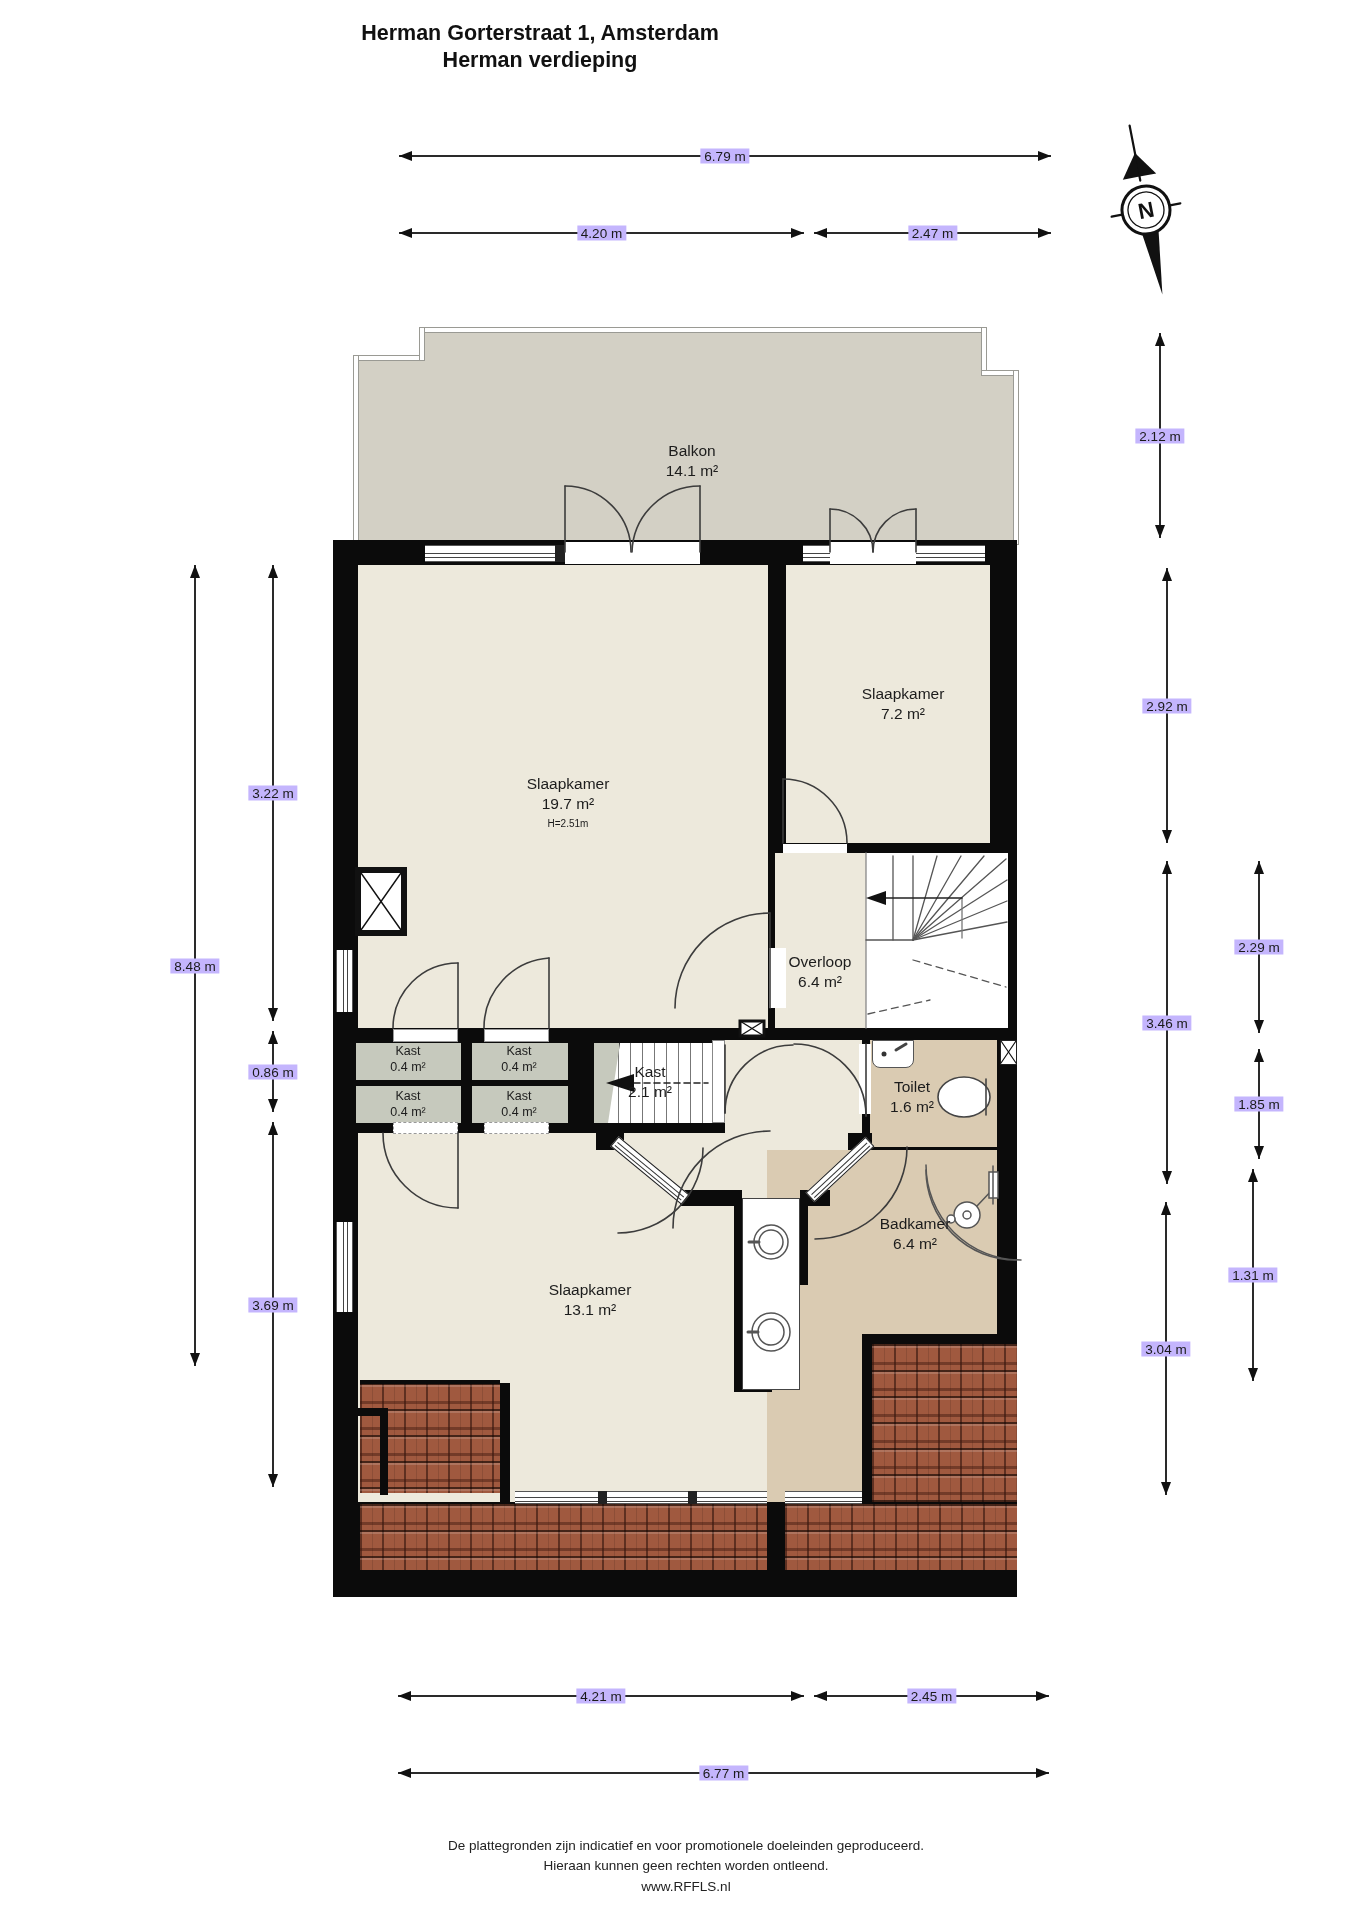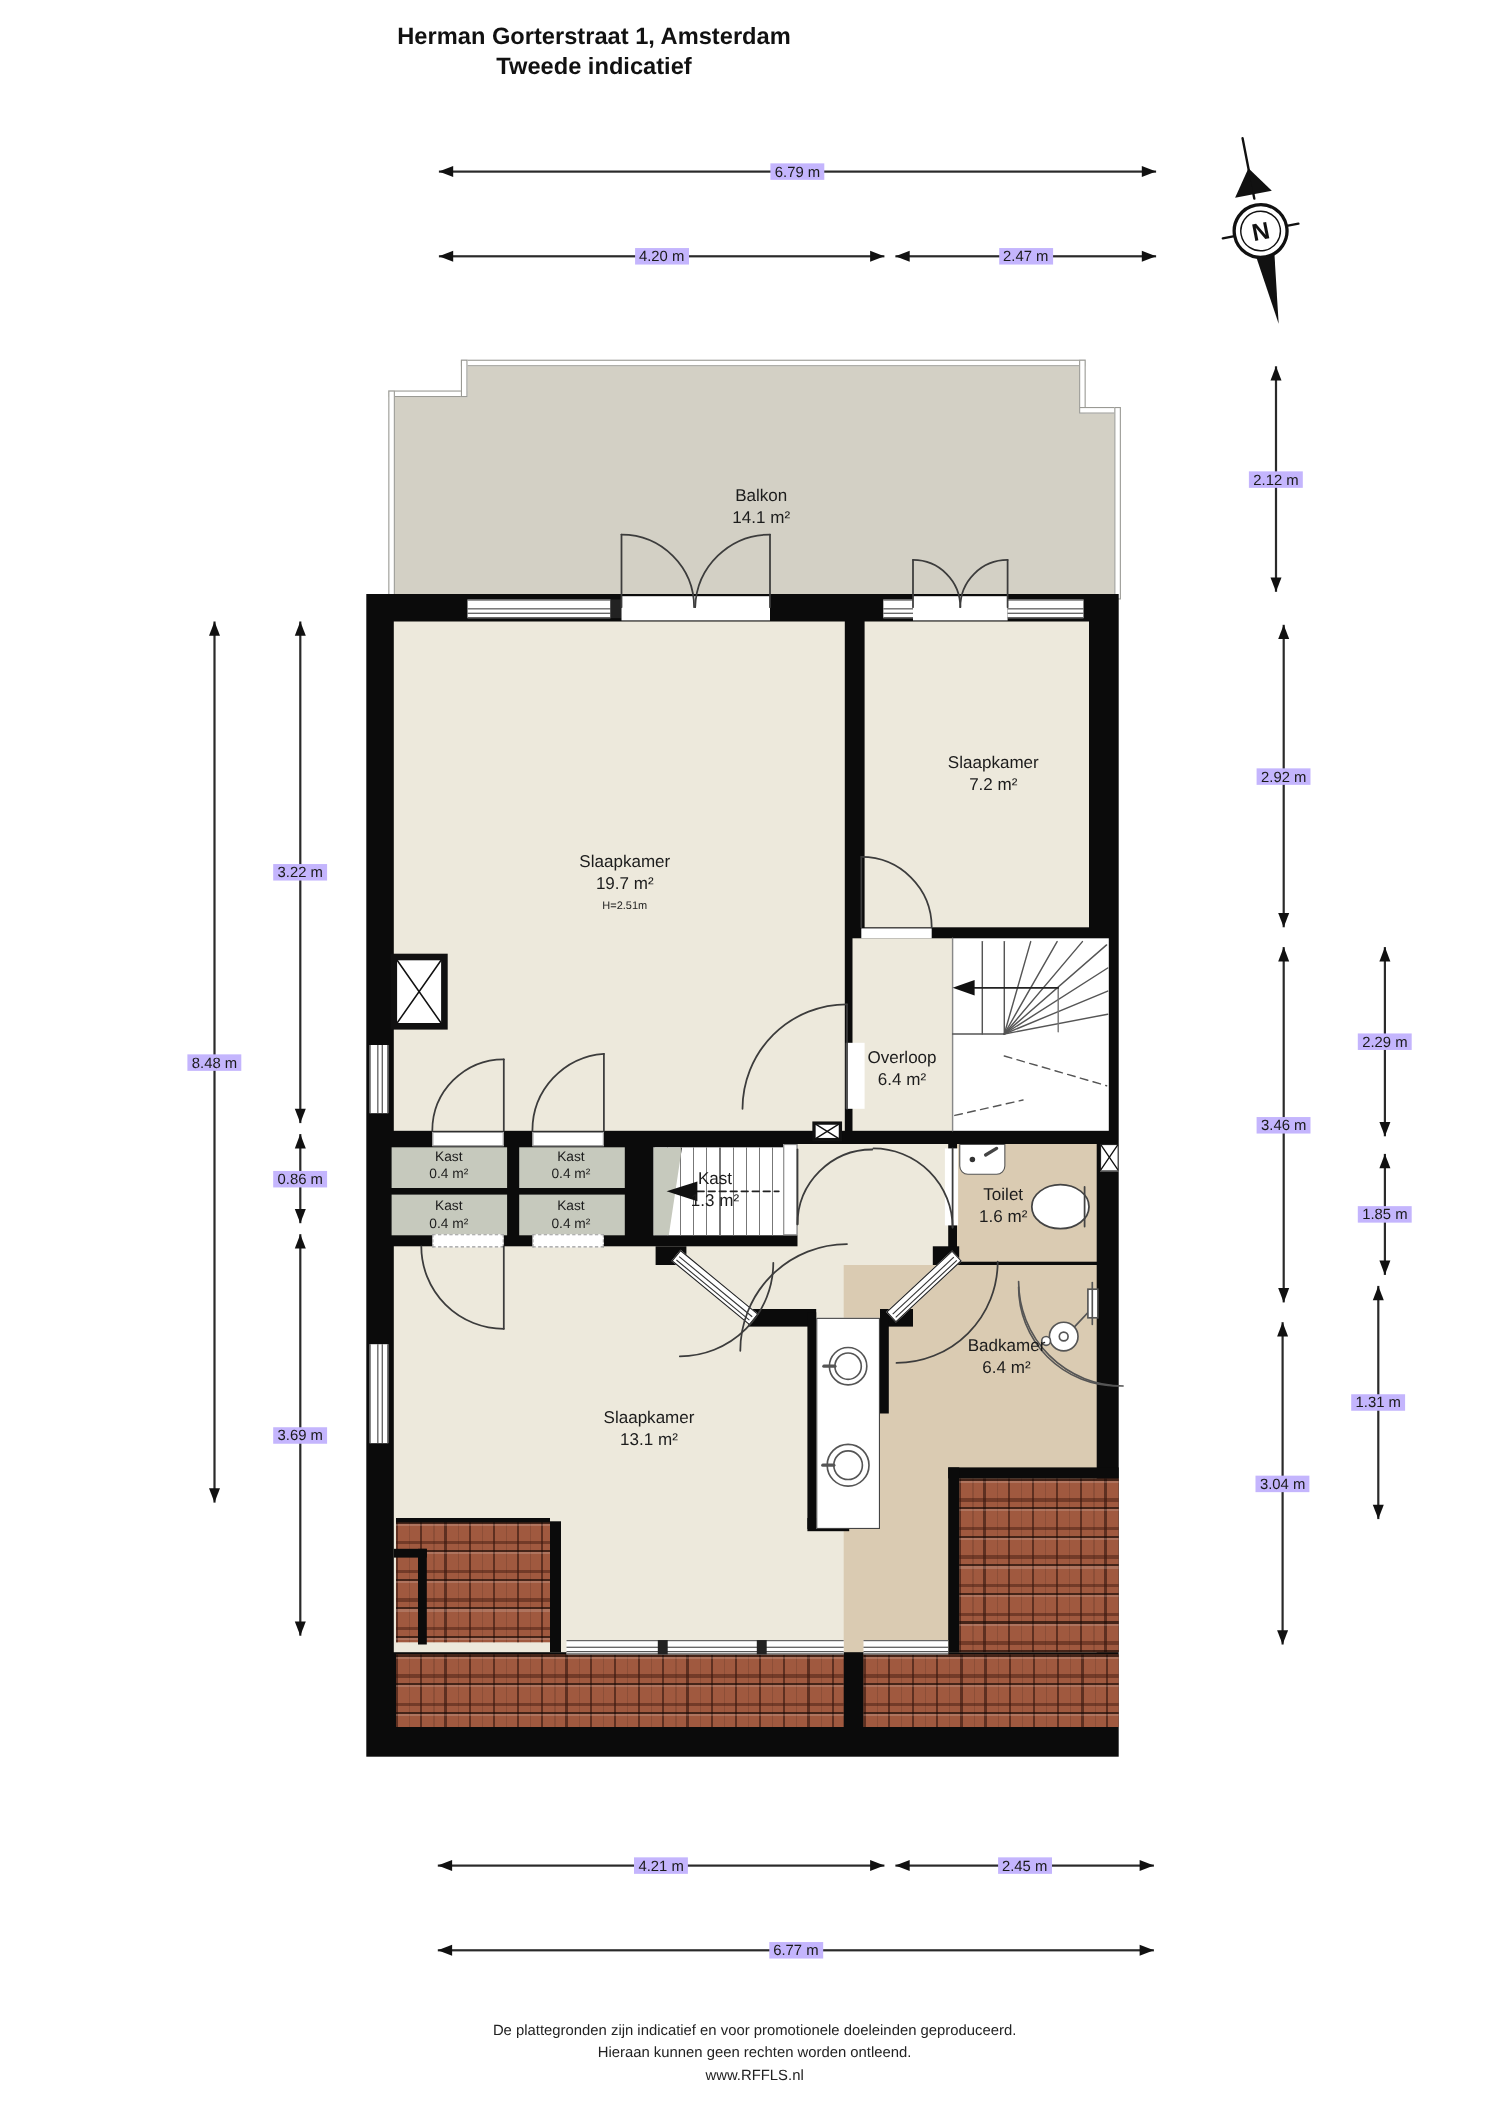--- a/index.html
+++ b/index.html
@@ -38,21 +38,21 @@
   .dim .lab{position:absolute;font-size:13.5px;background:#c4b5fd;padding:0 4px;white-space:nowrap;transform:translate(-50%,-50%);}
   .arr{position:absolute;width:0;height:0;border-style:solid;}
 </style>
 </head>
 <body>
 
 <div id="canvas">
 
   <div class="abs title" style="left:540px;top:20px;transform:translateX(-50%);">
     <div>Herman Gorterstraat 1, Amsterdam</div>
-    <div>Tweede indicatief</div>
+    <div>Herman verdieping</div>
   </div>
 
   <div class="abs" style="left:0;top:0;width:1358px;height:1920px;">
 
     <div class="abs balcony-fill" style="left:356px;top:330px;width:660px;height:213px;clip-path:polygon(0px 28px,66px 28px,66px 0px,628px 0px,628px 43px,660px 43px,660px 213px,0px 213px);"></div>
     <div class="abs rail" style="left:419px;top:327px;width:568px;height:6px;"></div>
     <div class="abs rail" style="left:353px;top:355px;width:72px;height:6px;"></div>
     <div class="abs rail" style="left:419px;top:327px;width:6px;height:34px;"></div>
     <div class="abs rail" style="left:353px;top:355px;width:6px;height:190px;"></div>
     <div class="abs rail" style="left:981px;top:327px;width:6px;height:49px;"></div>
@@ -271,21 +271,21 @@
         <div class="abs roomlabel" style="left: 903px; top: 684px;">
           <div>Slaapkamer</div>
           <div>7.2 m²</div>
         </div>
         <div class="abs roomlabel" style="left: 820px; top: 952px;">
           <div>Overloop</div>
           <div>6.4 m²</div>
         </div>
         <div class="abs roomlabel" style="left: 650px; top: 1062px;">
           <div>Kast</div>
-          <div>1.3 m²</div>
+          <div>2.1 m²</div>
         </div>
         <div class="abs roomlabel" style="left: 912px; top: 1077px;">
           <div>Toilet</div>
           <div>1.6 m²</div>
         </div>
         <div class="abs roomlabel" style="left: 590px; top: 1280px;">
           <div>Slaapkamer</div>
           <div>13.1 m²</div>
         </div>
         <div class="abs roomlabel" style="left: 915px; top: 1214px;">

